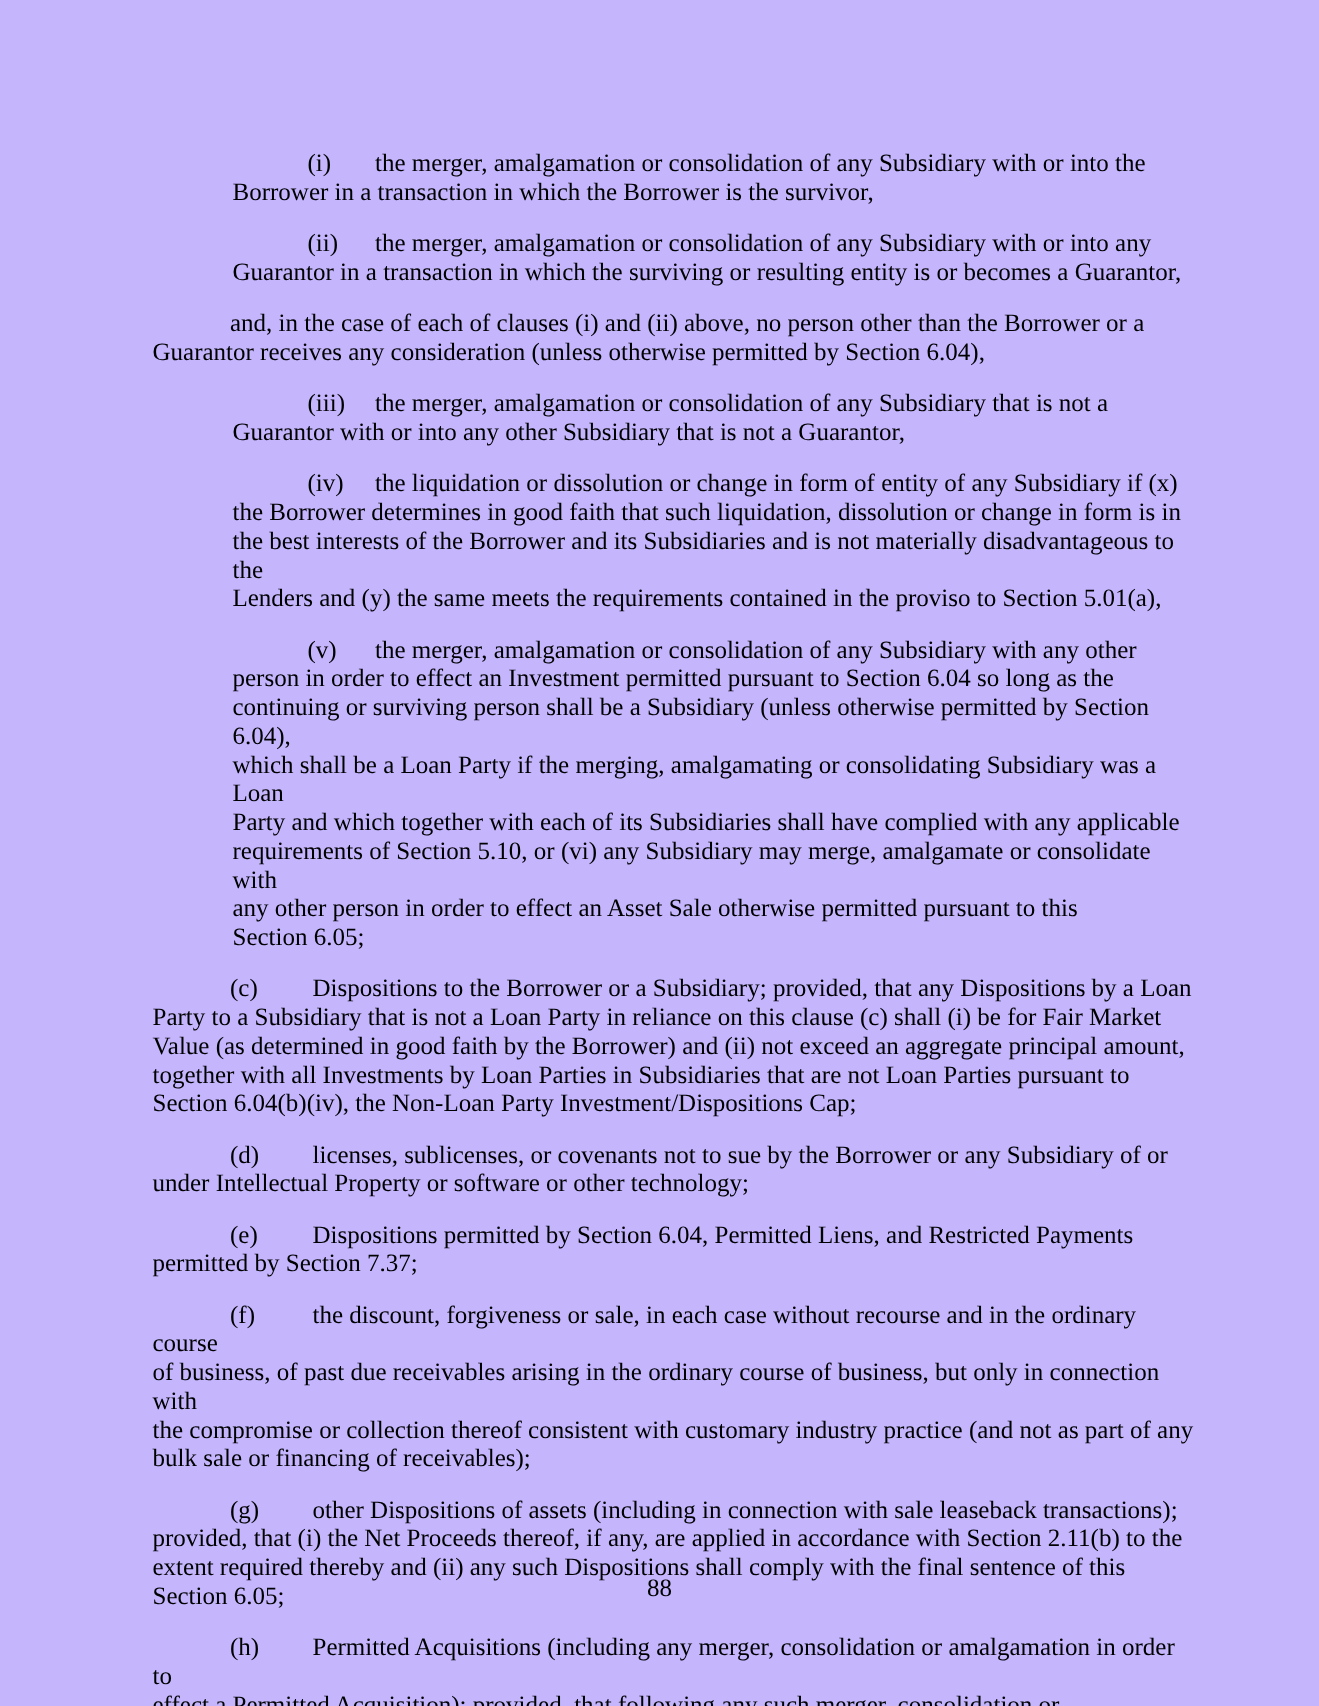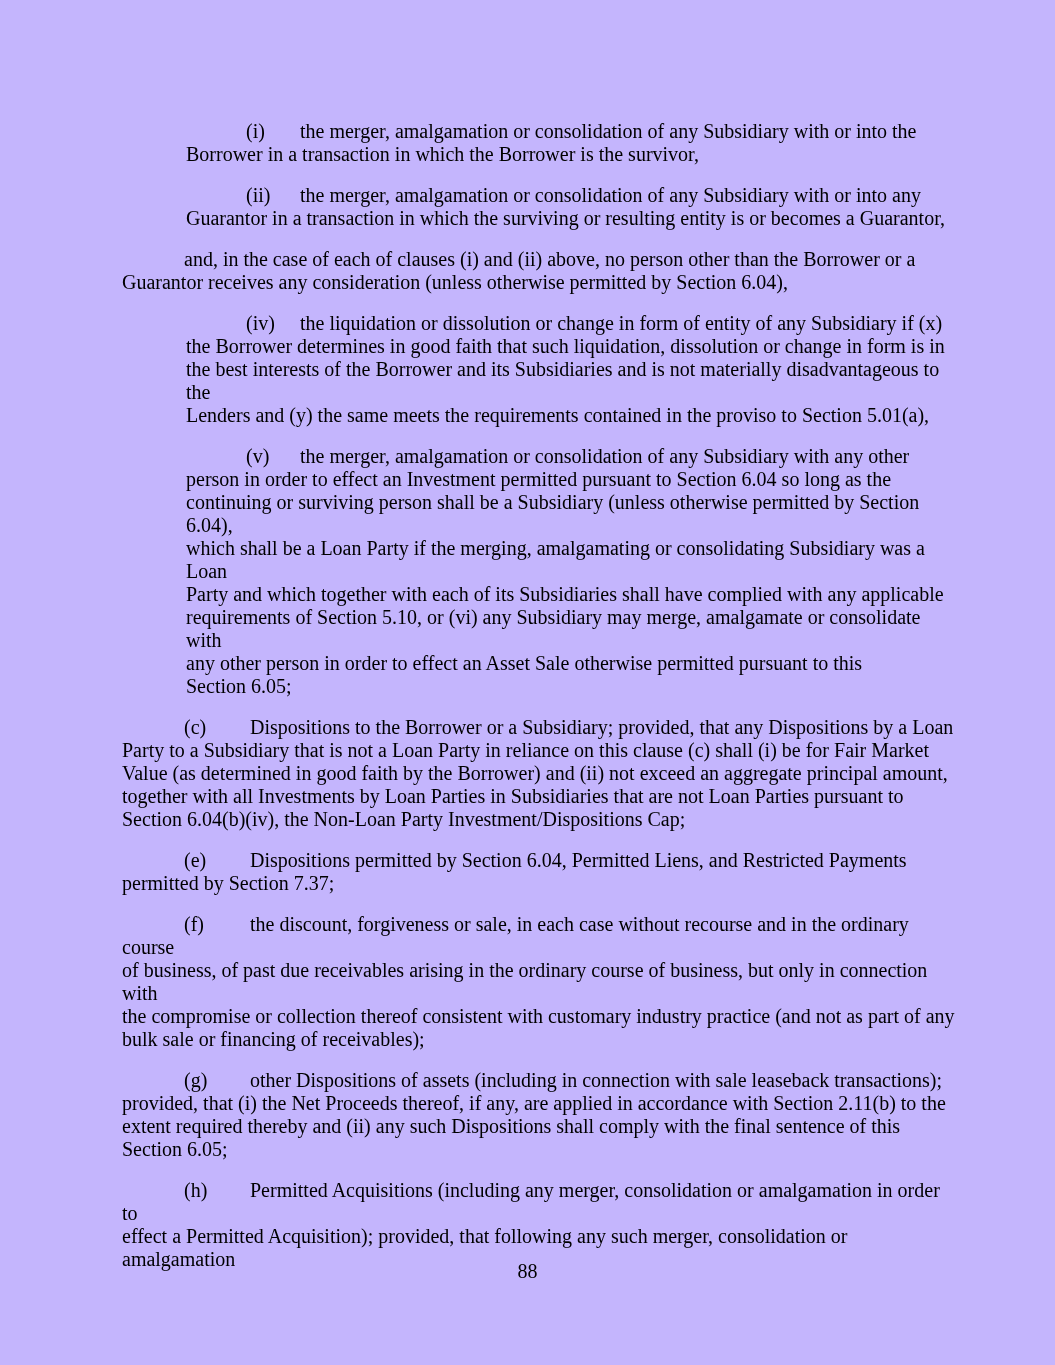--- a/index.html
+++ b/index.html
@@ -55,37 +55,41 @@
 <body>
 
 <div class="page">
   <div id="doc-body">
       <p class="para sub"><span class="marker">(i)</span><span class="">the merger, amalgamation or consolidation of any Subsidiary with or into the
 Borrower in a transaction in which the Borrower is the survivor,</span></p>
       <p class="para sub"><span class="marker">(ii)</span><span class="">the merger, amalgamation or consolidation of any Subsidiary with or into any
 Guarantor in a transaction in which the surviving or resulting entity is or becomes a Guarantor,</span></p>
       <p class="para main"><span class="">and, in the case of each of clauses (i) and (ii) above, no person other than the Borrower or a
 Guarantor receives any consideration (unless otherwise permitted by </span><span class="u">Section 6.04</span><span class="">),</span></p>
+      <p class="para sub"><span class="marker">(iii)</span><span class="">the merger, amalgamation or consolidation of any Subsidiary that is not a
+Guarantor with or into any other Subsidiary that is not a Guarantor,</span></p>
       <p class="para sub"><span class="marker">(iv)</span><span class="">the liquidation or dissolution or change in form of entity of any Subsidiary if (x)
 the Borrower determines in good faith that such liquidation, dissolution or change in form is in
 the best interests of the Borrower and its Subsidiaries and is not materially disadvantageous to the
 Lenders and (y) the same meets the requirements contained in the proviso to </span><span class="u">Section 5.01(a)</span><span class="">,</span></p>
       <p class="para sub"><span class="marker">(v)</span><span class="">the merger, amalgamation or consolidation of any Subsidiary with any other
 person in order to effect an Investment permitted pursuant to </span><span class="u">Section 6.04</span><span class=""> so long as the
 continuing or surviving person shall be a Subsidiary (unless otherwise permitted by </span><span class="u">Section 6.04</span><span class="">),
 which shall be a Loan Party if the merging, amalgamating or consolidating Subsidiary was a Loan
 Party and which together with each of its Subsidiaries shall have complied with any applicable
 requirements of </span><span class="u">Section 5.10</span><span class="">, or (vi) any Subsidiary may merge, amalgamate or consolidate with
 any other person in order to effect an Asset Sale otherwise permitted pursuant to this
 </span><span class="u">Section 6.05</span><span class="">;</span></p>
       <p class="para main"><span class="marker">(c)</span><span class="">Dispositions to the Borrower or a Subsidiary; </span><span class="u">provided</span><span class="">, that any Dispositions by a Loan
 Party to a Subsidiary that is not a Loan Party in reliance on this clause (c) shall (i) be for Fair Market
 Value (as determined in good faith by the Borrower) and (ii) not exceed an aggregate principal amount,
 together with all Investments by Loan Parties in Subsidiaries that are not Loan Parties pursuant to
 </span><span class="u">Section 6.04(b)(iv)</span><span class="">, the Non-Loan Party Investment/Dispositions Cap;</span></p>
+      <p class="para main"><span class="marker">(d)</span><span class="">licenses, sublicenses, or covenants not to sue by the Borrower or any Subsidiary of or
+under Intellectual Property or software or other technology;</span></p>
       <p class="para main"><span class="marker">(e)</span><span class="">Dispositions permitted by </span><span class="u">Section 6.04</span><span class="">, Permitted Liens, and Restricted Payments
 permitted by </span><span class="u">Section 7.37</span><span class="">;</span></p>
       <p class="para main"><span class="marker">(f)</span><span class="">the discount, forgiveness or sale, in each case without recourse and in the ordinary course
 of business, of past due receivables arising in the ordinary course of business, but only in connection with
 the compromise or collection thereof consistent with customary industry practice (and not as part of any
 bulk sale or financing of receivables);</span></p>
       <p class="para main"><span class="marker">(g)</span><span class="">other Dispositions of assets (including in connection with sale leaseback transactions);
 </span><span class="u">provided</span><span class="">, that (i) the Net Proceeds thereof, if any, are applied in accordance with </span><span class="u">Section 2.11(b)</span><span class=""> to the
 extent required thereby and (ii) any such Dispositions shall comply with the final sentence of this
 </span><span class="u">Section 6.05</span><span class="">;</span></p>

